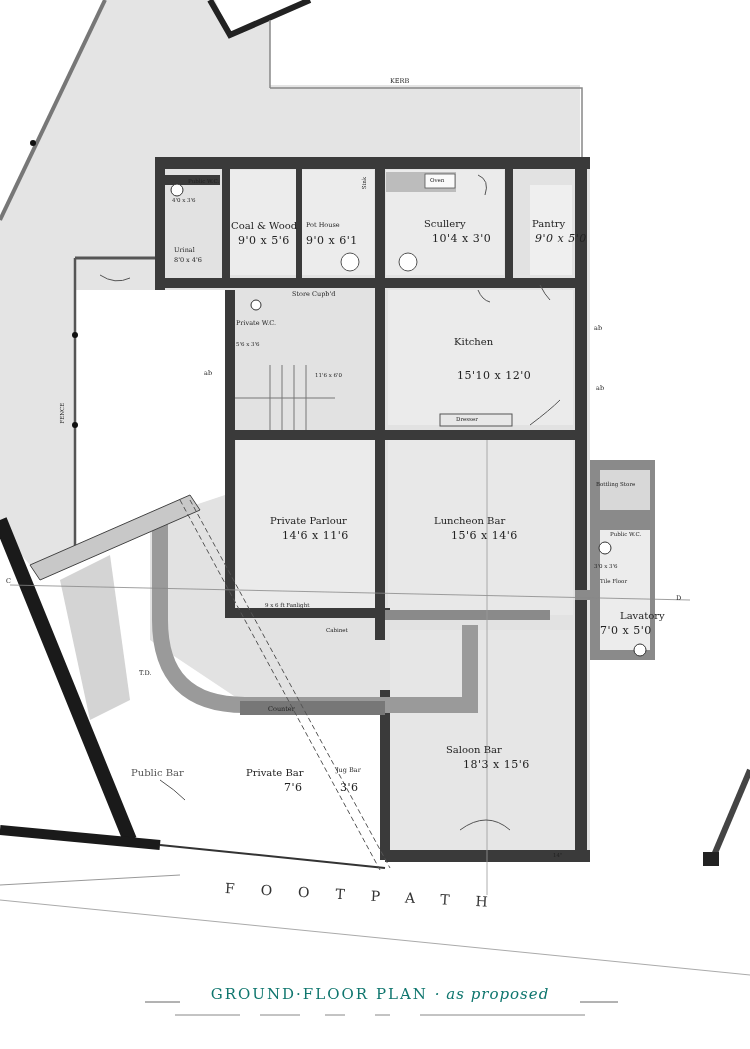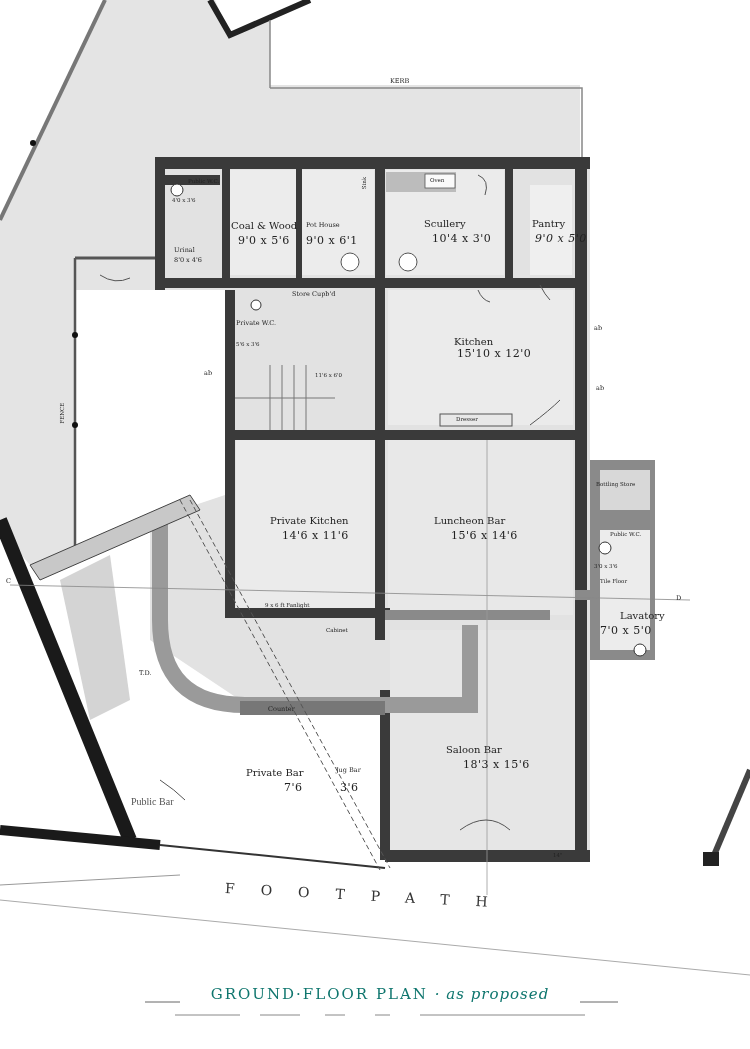--- a/index.html
+++ b/index.html
@@ -147,41 +147,41 @@
 <div class="lbl room-dim" style="left:432px;top:233px;">10'4 x 3'0</div>
 <div class="lbl room-name" style="left:532px;top:218px;">Pantry</div>
 <div class="lbl room-dim" style="left:535px;top:233px;font-style:italic;">9'0 x 5'0</div>
 
 <div class="lbl small" style="left:292px;top:291px;">Store Cupb'd</div>
 <div class="lbl small" style="left:236px;top:320px;">Private W.C.</div>
 <div class="lbl tiny" style="left:236px;top:341px;">5'6 x 3'6</div>
 <div class="lbl tiny" style="left:315px;top:372px;">11'6 x 6'0</div>
 
 <div class="lbl room-name" style="left:454px;top:336px;">Kitchen</div>
-<div class="lbl room-dim" style="left:457px;top:348px;">15'10 x 12'0</div>
+<div class="lbl room-dim" style="left:457px;top:370px;">15'10 x 12'0</div>
 <div class="lbl tiny" style="left:456px;top:416px;">Dresser</div>
 
-<div class="lbl room-name" style="left:270px;top:515px;">Private Kitchen</div>
+<div class="lbl room-name" style="left:270px;top:515px;">Private Parlour</div>
 <div class="lbl room-dim" style="left:282px;top:530px;">14'6 x 11'6</div>
 <div class="lbl room-name" style="left:434px;top:515px;">Luncheon Bar</div>
 <div class="lbl room-dim" style="left:451px;top:530px;">15'6 x 14'6</div>
 <div class="lbl tiny" style="left:265px;top:602px;">9 x 6 ft Fanlight</div>
 <div class="lbl tiny" style="left:326px;top:627px;">Cabinet</div>
 
 <div class="lbl tiny" style="left:596px;top:481px;">Bottling Store</div>
 <div class="lbl tiny" style="left:610px;top:531px;">Public W.C.</div>
 <div class="lbl tiny" style="left:594px;top:563px;">3'0 x 3'6</div>
 <div class="lbl tiny" style="left:600px;top:578px;">Tile Floor</div>
 <div class="lbl room-name" style="left:596px;top:610px;margin-left:24px;">Lavatory</div>
 <div class="lbl room-dim" style="left:600px;top:625px;">7'0 x 5'0</div>
 
 <div class="lbl small" style="left:268px;top:706px;">Counter</div>
 <div class="lbl small" style="left:124px;top:670px;margin-left:15px;">T.D.</div>
 
-<div class="lbl room-name" style="left:131px;top:796px;color:#555;font-family:Liberation Serif, serif;">Public Bar</div>
+<div class="lbl room-name" style="left:131px;top:767px;color:#555;">Public Bar</div>
 <div class="lbl room-name" style="left:246px;top:767px;">Private Bar</div>
 <div class="lbl room-dim" style="left:284px;top:782px;">7'6</div>
 <div class="lbl small" style="left:336px;top:767px;text-align:center;">Jug Bar</div>
 <div class="lbl room-dim" style="left:340px;top:782px;">3'6</div>
 
 <div class="lbl room-name" style="left:446px;top:744px;">Saloon Bar</div>
 <div class="lbl room-dim" style="left:463px;top:759px;">18'3 x 15'6</div>
 <div class="lbl tiny" style="left:553px;top:852px;">14"</div>
 
 <div class="lbl small" style="left:594px;top:325px;">ab</div>

